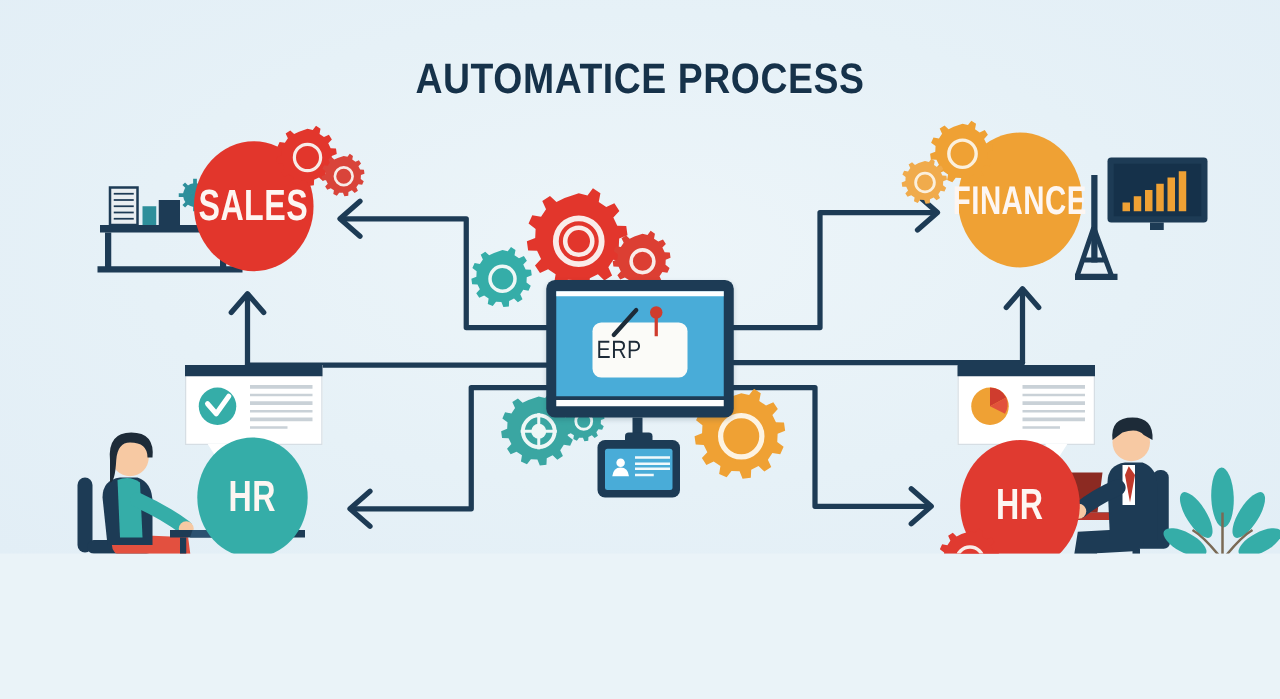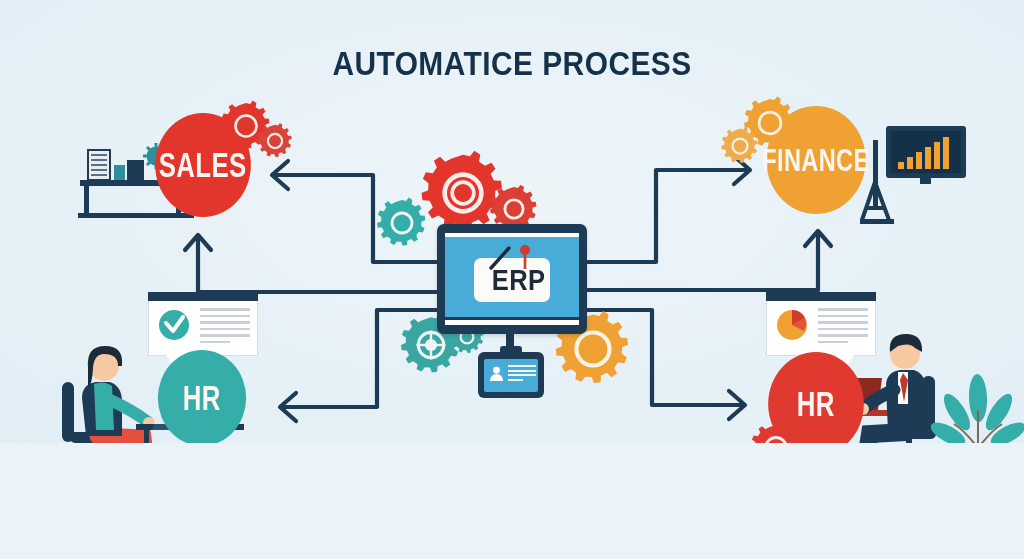--- a/index.html
+++ b/index.html
@@ -57,23 +57,23 @@
   }
   #erp-screen {
     position:absolute; left:8px; top:9px; right:8px; bottom:17px;
     background:#49acd8;
   }
   #erp-strip { position:absolute; left:8px; bottom:9px; right:8px; height:5px; background:#ffffff; }
   #erp-topstrip { position:absolute; left:8px; top:9px; right:8px; height:4px; background:#ffffff; }
   #erp-card {
     position:absolute; left:37px; top:34px; width:76px; height:44px;
     background:#fbfbf8; border-radius:7px;
-    display:flex; align-items:center; justify-content:flex-end;
+    display:flex; align-items:center; justify-content:flex-start;
     font-family:"Liberation Sans Narrow","Liberation Sans",sans-serif;
-    font-weight:bold; font-size:30px; color:#1d2b38; letter-spacing:0.5px;
+    font-weight:normal; font-size:20px; color:#1d2b38; letter-spacing:0.5px;
   }
   #erp-card span { transform: scaleX(0.85); }
   #erp-neck { left: 506px; top: 334px; width: 8px; height: 22px; background:#1d3b55; z-index:25;}
   
   #badge { left: 478px; top: 352px; width: 66px; height: 46px; z-index: 26; }
   #badge .body { position:absolute; inset:0; background:#1d3b55; border-radius:6px; }
   #badge .inner{ position:absolute; left:6px; top:7px; right:6px; bottom:6px; background:#49acd8; border-radius:2px;}
   #badge .tab  { position:absolute; left:22px; top:-6px; width:22px; height:8px; background:#1d3b55; border-radius:3px 3px 0 0;}
   #badge .av   { position:absolute; left:11px; top:14px; width:15px; height:15px; }
   #badge .lines{ position:absolute; left:30px; top:13px; right:8px; }

